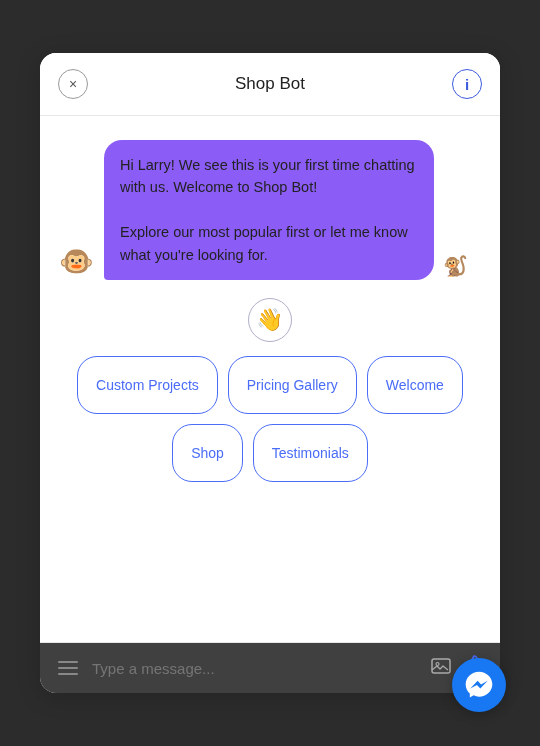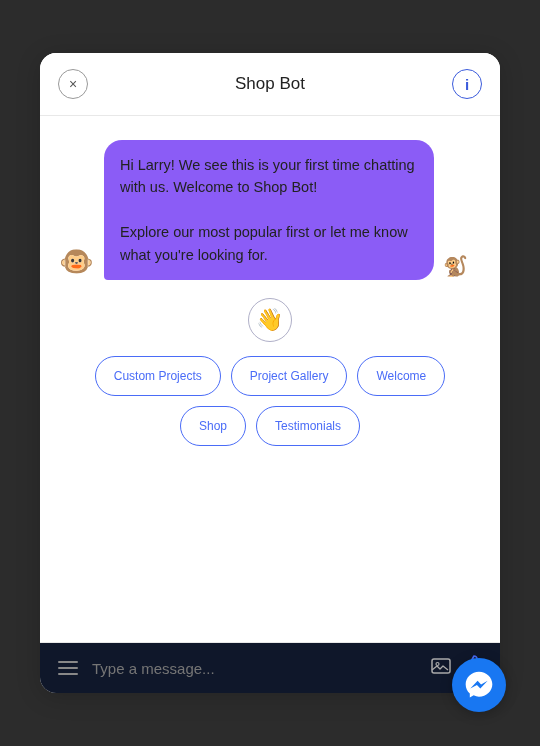--- a/index.html
+++ b/index.html
@@ -122,34 +122,34 @@
       flex-wrap: wrap;
       gap: 10px;
       justify-content: center;
       padding: 0 8px 8px 8px;
     }
     .qr-btn {
       border: 1.5px solid #4a6cf7;
       background: #fff;
       color: #4a6cf7;
       border-radius: 20px;
-      padding: 12px 18px;
-      font-size: 12px;
+      padding: 20px 18px;
+      font-size: 14px;
       cursor: pointer;
       font-family: inherit;
       font-weight: 400;
       transition: background 0.15s;
     }
     .chat-footer {
       border-top: 1px solid #e8e8e8;
       padding: 10px 14px;
       display: flex;
       align-items: center;
       gap: 10px;
-      background: #0f172a;
+      background: #404040;
     }
     .footer-menu {
       display: flex;
       flex-direction: column;
       gap: 4px;
       cursor: pointer;
       padding: 4px;
     }
     .footer-menu span {
       display: block;
@@ -230,21 +230,21 @@
     </div>
 
     <div class="wave-container">
       <div class="wave-circle">
         <span>👋</span>
       </div>
     </div>
 
     <div class="quick-replies">
       <button class="qr-btn">Custom Projects</button>
-      <button class="qr-btn">Project Gallery</button>
+      <button class="qr-btn">Pricing Gallery</button>
       <button class="qr-btn">Welcome</button>
       <button class="qr-btn">Shop</button>
       <button class="qr-btn">Testimonials</button>
     </div>
   </div>
 
   <div class="chat-footer">
     <div class="footer-menu">
       <span></span>
       <span></span>

